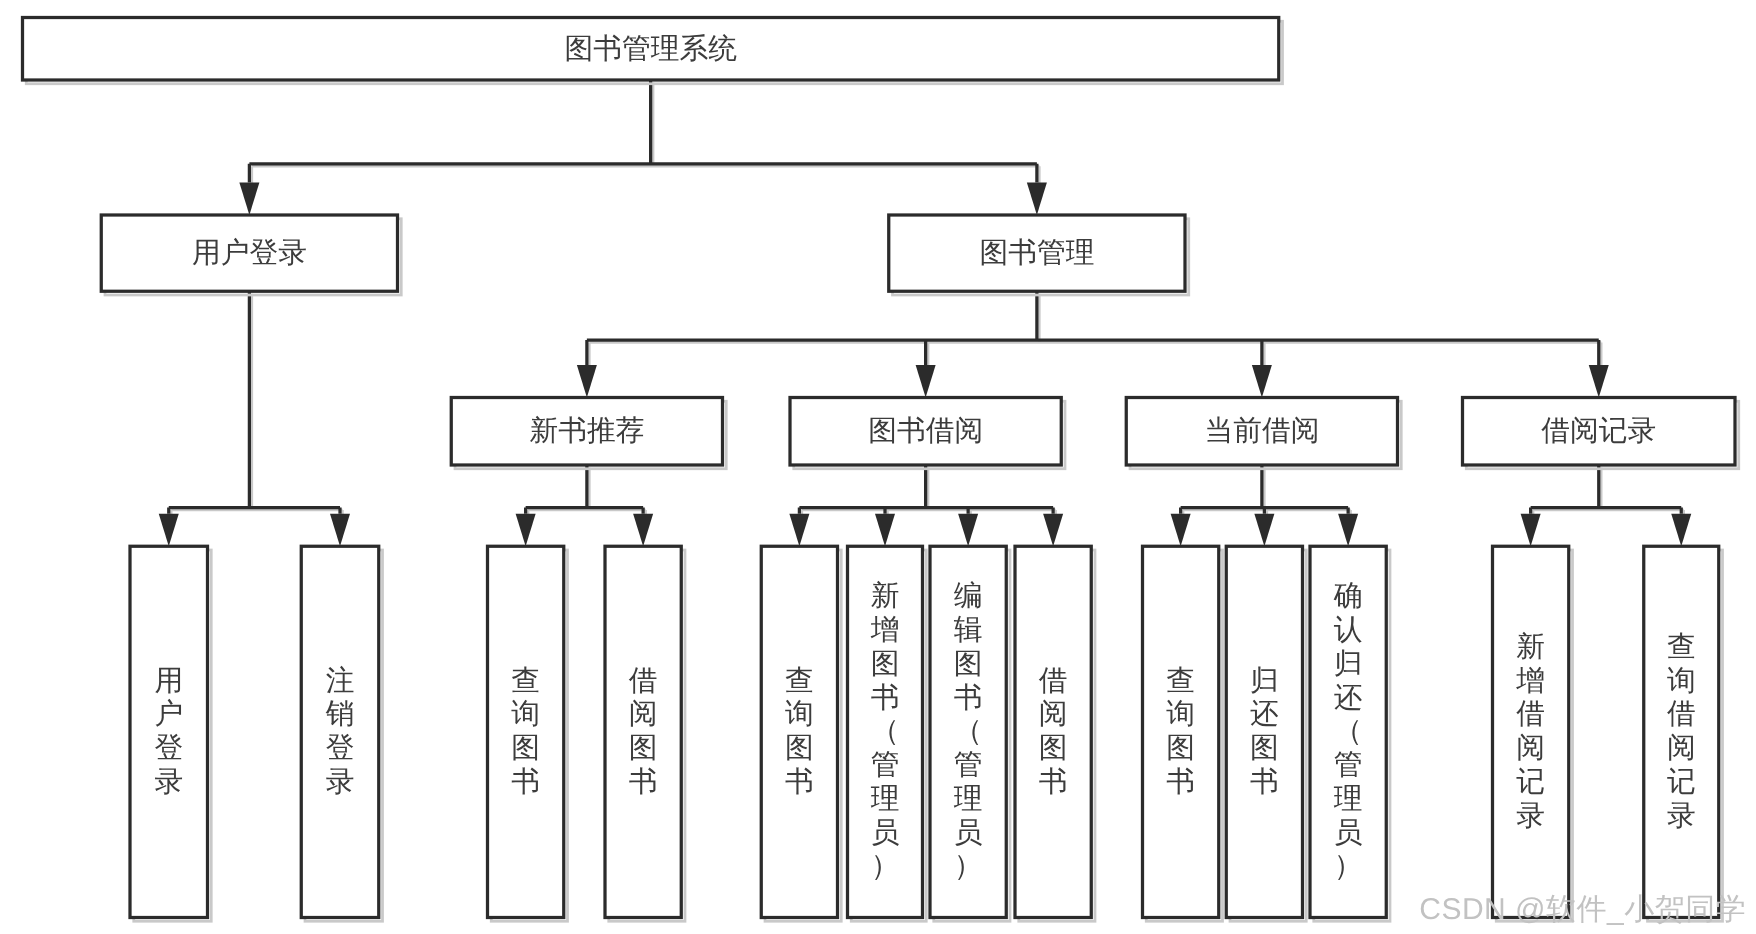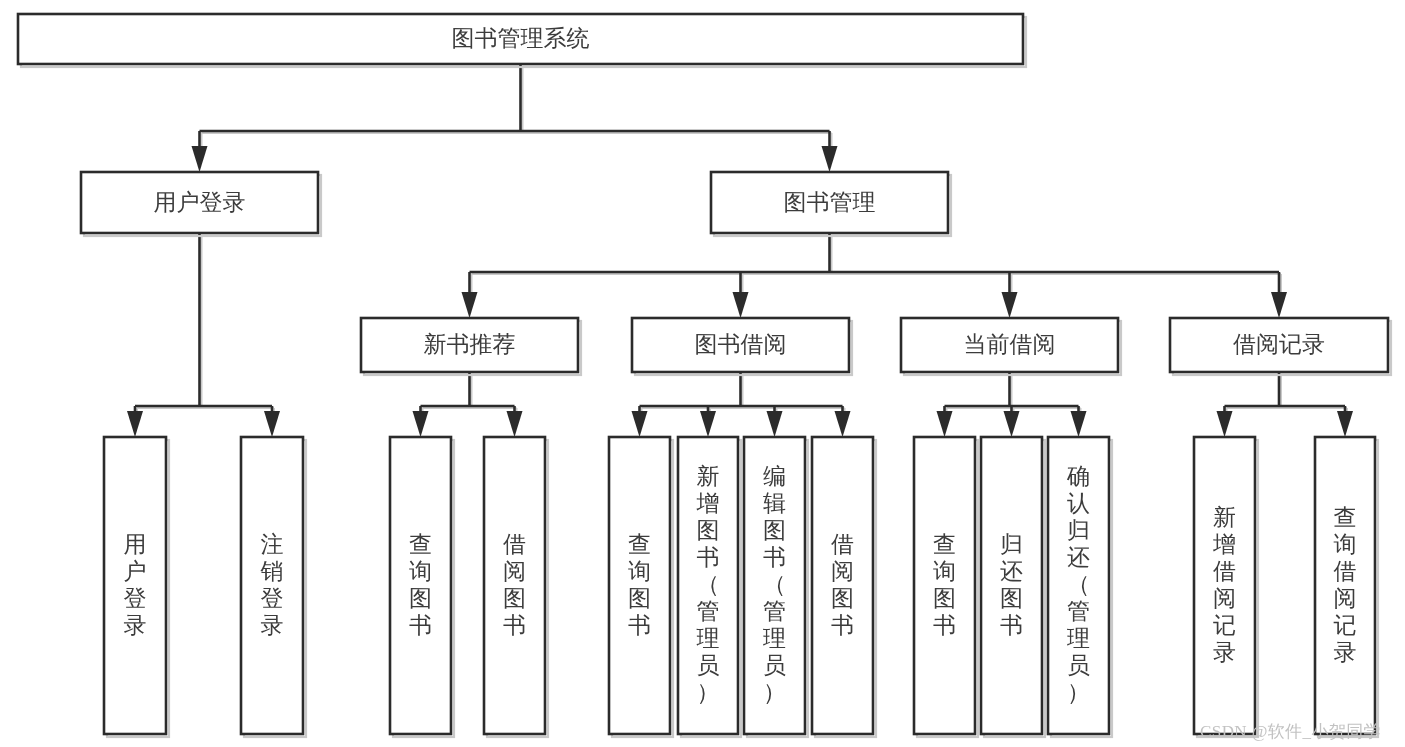--- a/index.html
+++ b/index.html
@@ -61,25 +61,25 @@
     dominant-baseline: middle;
   }
   .node-label-vertical {
     fill: #3c3c3c;
     font-family: "Liberation Sans", "DejaVu Sans", sans-serif;
     font-size: 23px;
     text-anchor: middle;
   }
   .watermark {
     position: absolute;
-    right: 24px;
+    right: 8px;
     bottom: 4px;
     color: #c2c2c2;
-    font-size: 17px;
-    font-family: Liberation Serif, serif;
+    font-size: 24px;
+    font-family: Liberation Sans, sans-serif;
     white-space: nowrap;
     letter-spacing: 0.4px;
     pointer-events: none;
   }
 </style>
 </head>
 <body>
 
 <div id="diagram-root">
   <svg class="canvas" viewBox="0 0 1405 747">

